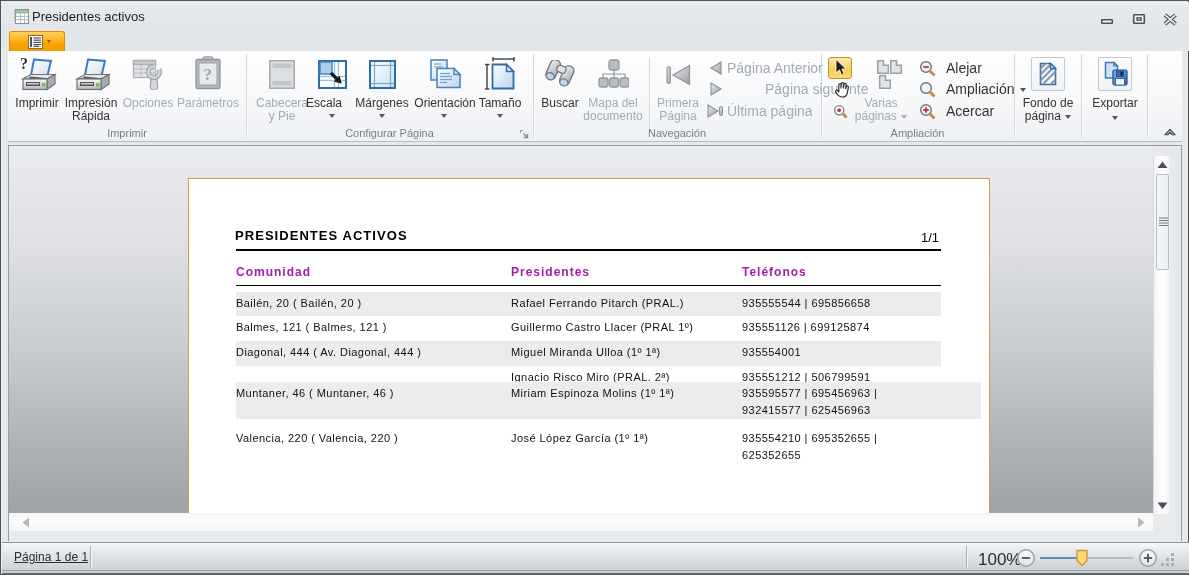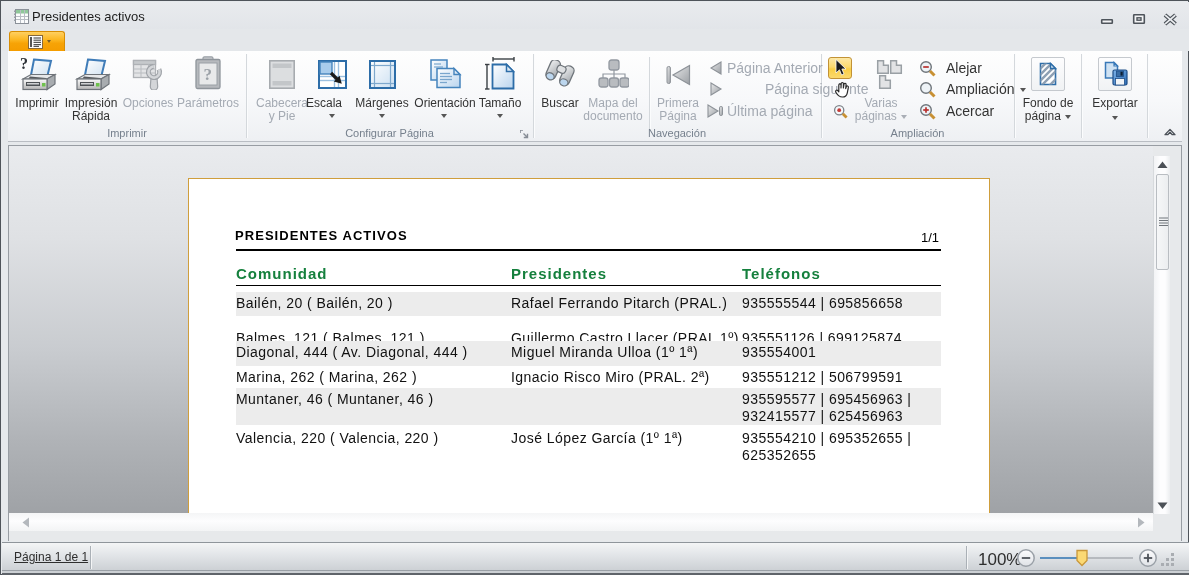--- a/index.html
+++ b/index.html
@@ -28,21 +28,21 @@
   
   #vsb{left:1144px;top:0px;width:17px;height:368px;background:linear-gradient(90deg,#f2f3f5,#fdfdfe 40%,#fdfdfe 70%,#eceef0);border-left:1px solid #d7dadd;box-sizing:border-box;}
   #vthumb{left:2px;top:28px;width:13px;height:96px;background:linear-gradient(90deg,#f6f7f8,#eceef0);border:1px solid #b9bdc2;border-radius:2px;box-sizing:border-box;}
   
   #hsb{left:0px;top:367px;width:1144px;height:18px;background:linear-gradient(180deg,#f4f5f6,#fdfdfe 45%,#f3f4f5);}
   
   #statusbar{left:1px;top:541px;width:1187px;height:28px;background:linear-gradient(180deg,#f4f5f6 0%,#e2e5e8 45%,#cdd1d5 100%);border-top:1px solid #8f959b;box-sizing:border-box;}
   #statusbot{left:1px;top:569px;width:1187px;height:5px;background:linear-gradient(180deg,#9aa0a6 0%,#9aa0a6 20%,#ccd0d4 20%,#ccd0d4 60%,#5f646a 60%,#5f646a 100%);}
   .vline{width:1px;background:#aab0b6;box-shadow:1px 0 0 #f4f5f6;}
   
-  .tr{left:47px;width:705px;font-size:14px;color:#111;line-height:17px;letter-spacing:0.45px;}
+  .tr{left:47px;width:705px;font-size:11px;color:#111;line-height:17px;letter-spacing:0.45px;}
   .tr.zeb{background:#ececec;}
   .tr .c1{position:absolute;left:0px;top:3px;}
   .tr .c2{position:absolute;left:275px;top:3px;}
   .tr .c3{position:absolute;left:506px;top:3px;}
 </style>
 </head>
 <body>
 <div id="win">
   <div id="titlebar" class="abs">
     <svg class="abs" style="left:11px;top:6px" width="17" height="17" viewBox="0 0 17 17">
@@ -393,47 +393,47 @@
     <div class="abs biglabel" style="left:1067px;top:46px;width:80px">Exportar<br><span class="dd" style="margin-top:3px"></span></div>
   </div>
   <div id="docpanel" class="abs">
     <div id="viewport" class="abs">
       <div id="page" class="abs">
 
         <div class="abs" style="left:47px;top:49px;width:705px;border-bottom:2px solid #000;height:21px;">
           <span class="abs" style="left:-1px;top:0;font-size:13px;font-weight:bold;color:#000;letter-spacing:1.05px;">PRESIDENTES ACTIVOS</span>
           <span class="abs" style="right:2px;top:2px;font-size:13px;color:#000;">1/1</span>
         </div>
-        <div class="abs" style="left:47px;top:86px;width:705px;border-bottom:1px solid #000;height:20px;font-size:15px;font-weight:bold;color:#15803d;letter-spacing:1px;">
+        <div class="abs" style="left:47px;top:86px;width:705px;border-bottom:1px solid #000;height:20px;font-size:12px;font-weight:bold;color:#a21caf;letter-spacing:1px;">
           <span class="abs" style="left:0px">Comunidad</span>
           <span class="abs" style="left:275px">Presidentes</span>
           <span class="abs" style="left:506px">Teléfonos</span>
         </div>
         <div class="abs tr zeb" style="top:113px;height:24px;">
             <span class="c1">Bailén, 20 ( Bailén, 20 )</span>
             <span class="c2">Rafael Ferrando Pitarch (PRAL.)</span>
             <span class="c3">935555544 | 695856658</span>
           </div>
-        <div class="abs tr" style="top:148px;height:25px;">
+        <div class="abs tr" style="top:137px;height:25px;">
             <span class="c1">Balmes, 121 ( Balmes, 121 )</span>
             <span class="c2">Guillermo Castro Llacer (PRAL 1º)</span>
             <span class="c3">935551126 | 699125874</span>
           </div>
         <div class="abs tr zeb" style="top:162px;height:25px;">
             <span class="c1">Diagonal, 444 ( Av. Diagonal, 444 )</span>
             <span class="c2">Miguel Miranda Ulloa (1º 1ª)</span>
             <span class="c3">935554001</span>
           </div>
         <div class="abs tr" style="top:187px;height:24px;">
-            <span class="c1">Marina, 262 ( Marina, 262 )</span>
             <span class="c2">Ignacio Risco Miro (PRAL. 2ª)</span>
             <span class="c3">935551212 | 506799591</span>
           </div>
-        <div class="abs tr zeb" style="top:209px;height:37px;">
+        <div class="abs tr zeb" style="top:203px;height:37px;padding-left:40px;">
             <span class="c1">Muntaner, 46 ( Muntaner, 46 )</span>
+            <span class="c2">Miriam Espinoza Molins (1º 1ª)</span>
             <span class="c3">935595577 | 695456963 |<br>932415577 | 625456963</span>
           </div>
         <div class="abs tr" style="top:248px;height:37px;">
             <span class="c1">Valencia, 220 ( Valencia, 220 )</span>
             <span class="c2">José López García (1º 1ª)</span>
             <span class="c3">935554210 | 695352655 |<br>625352655</span>
           </div>
       </div>
     </div>
     <div id="vsb" class="abs">

